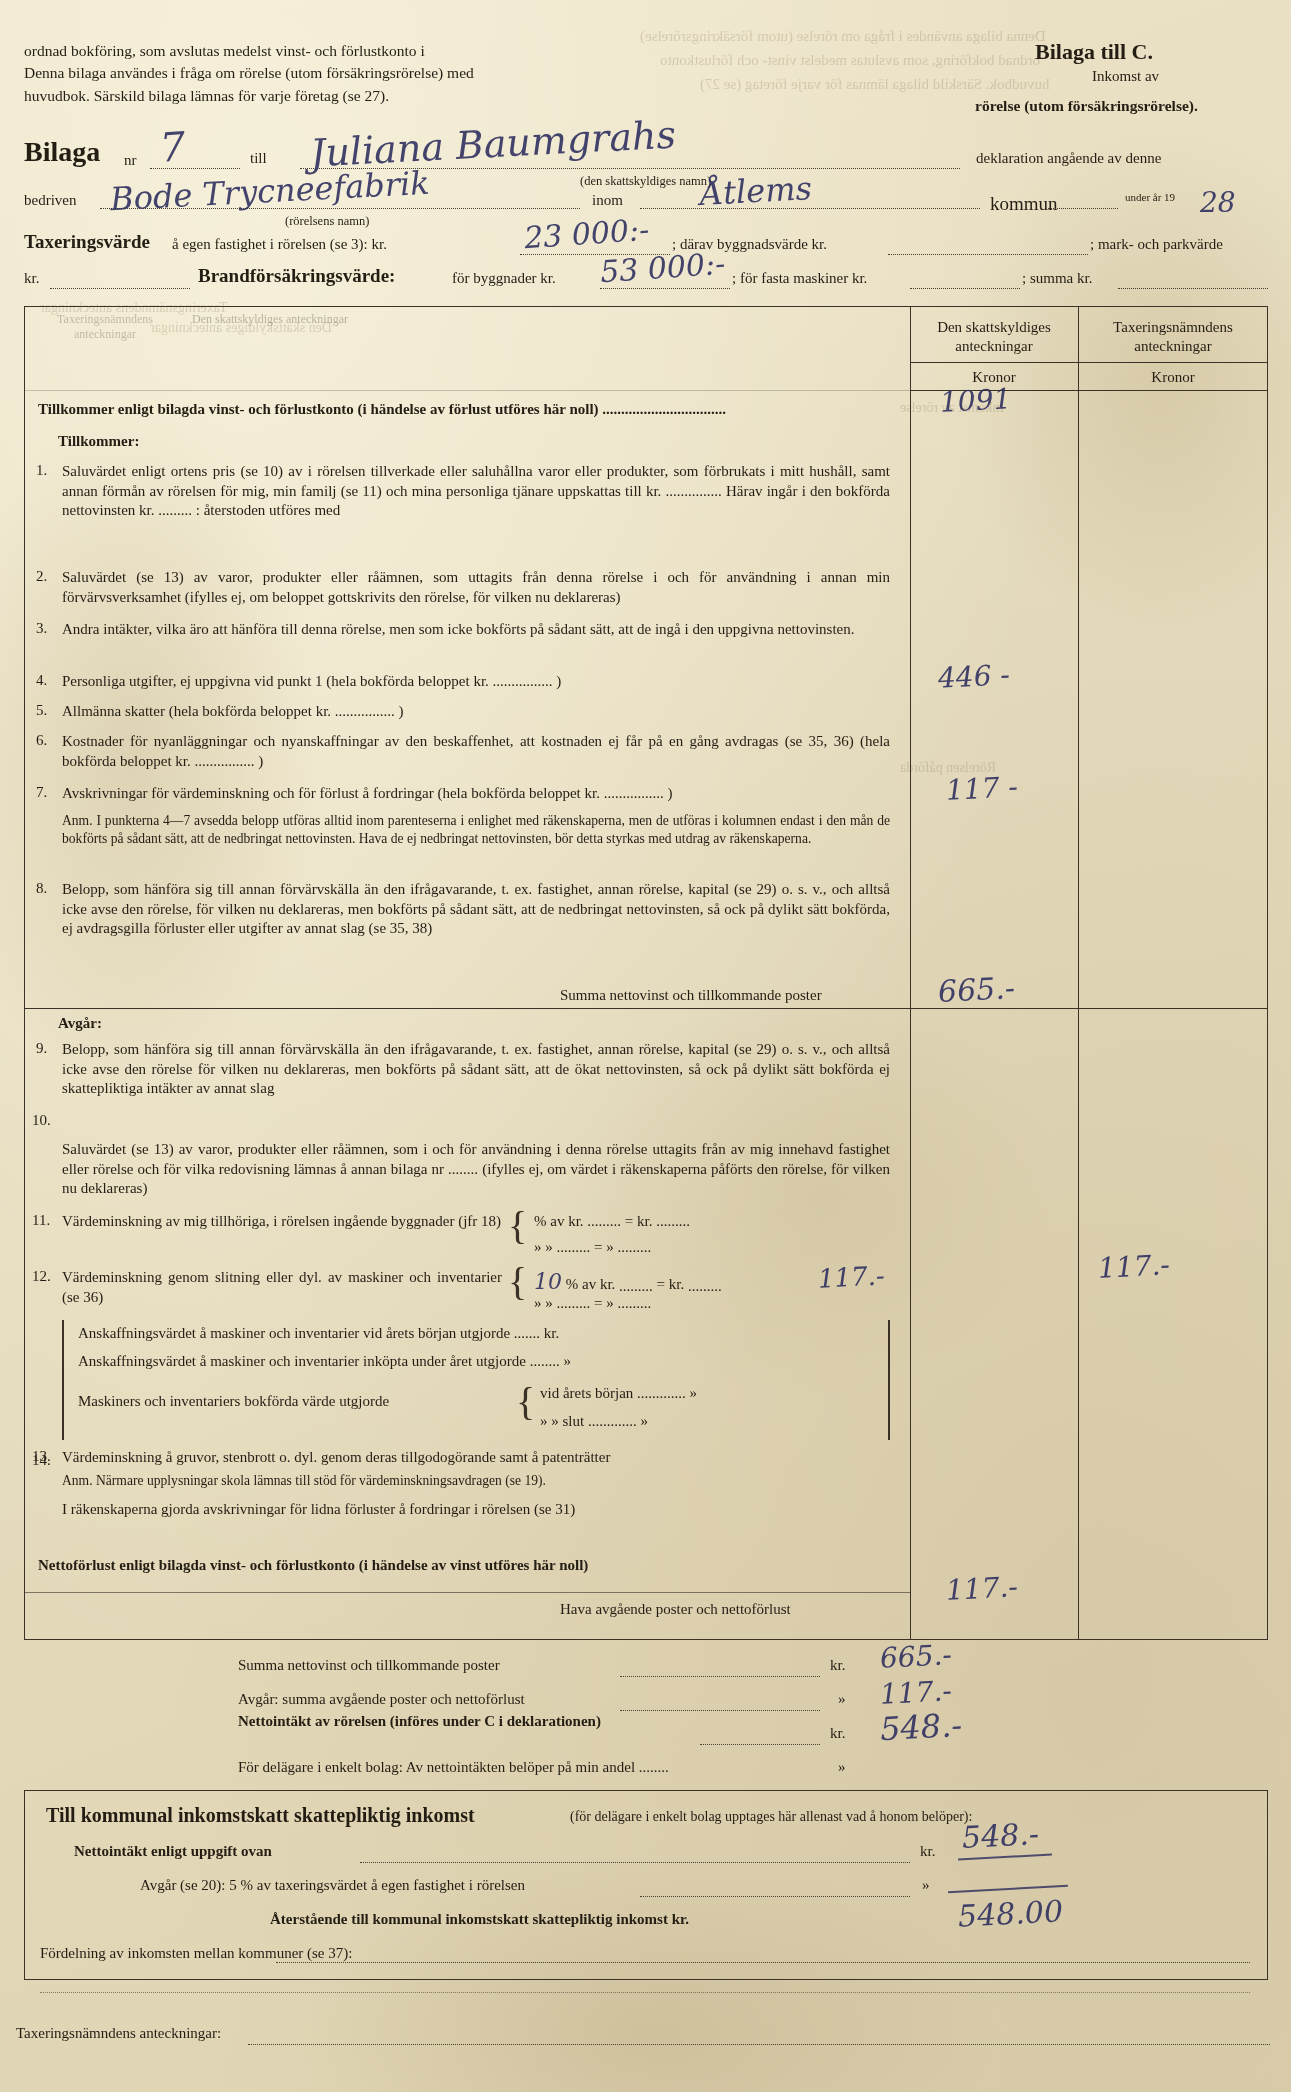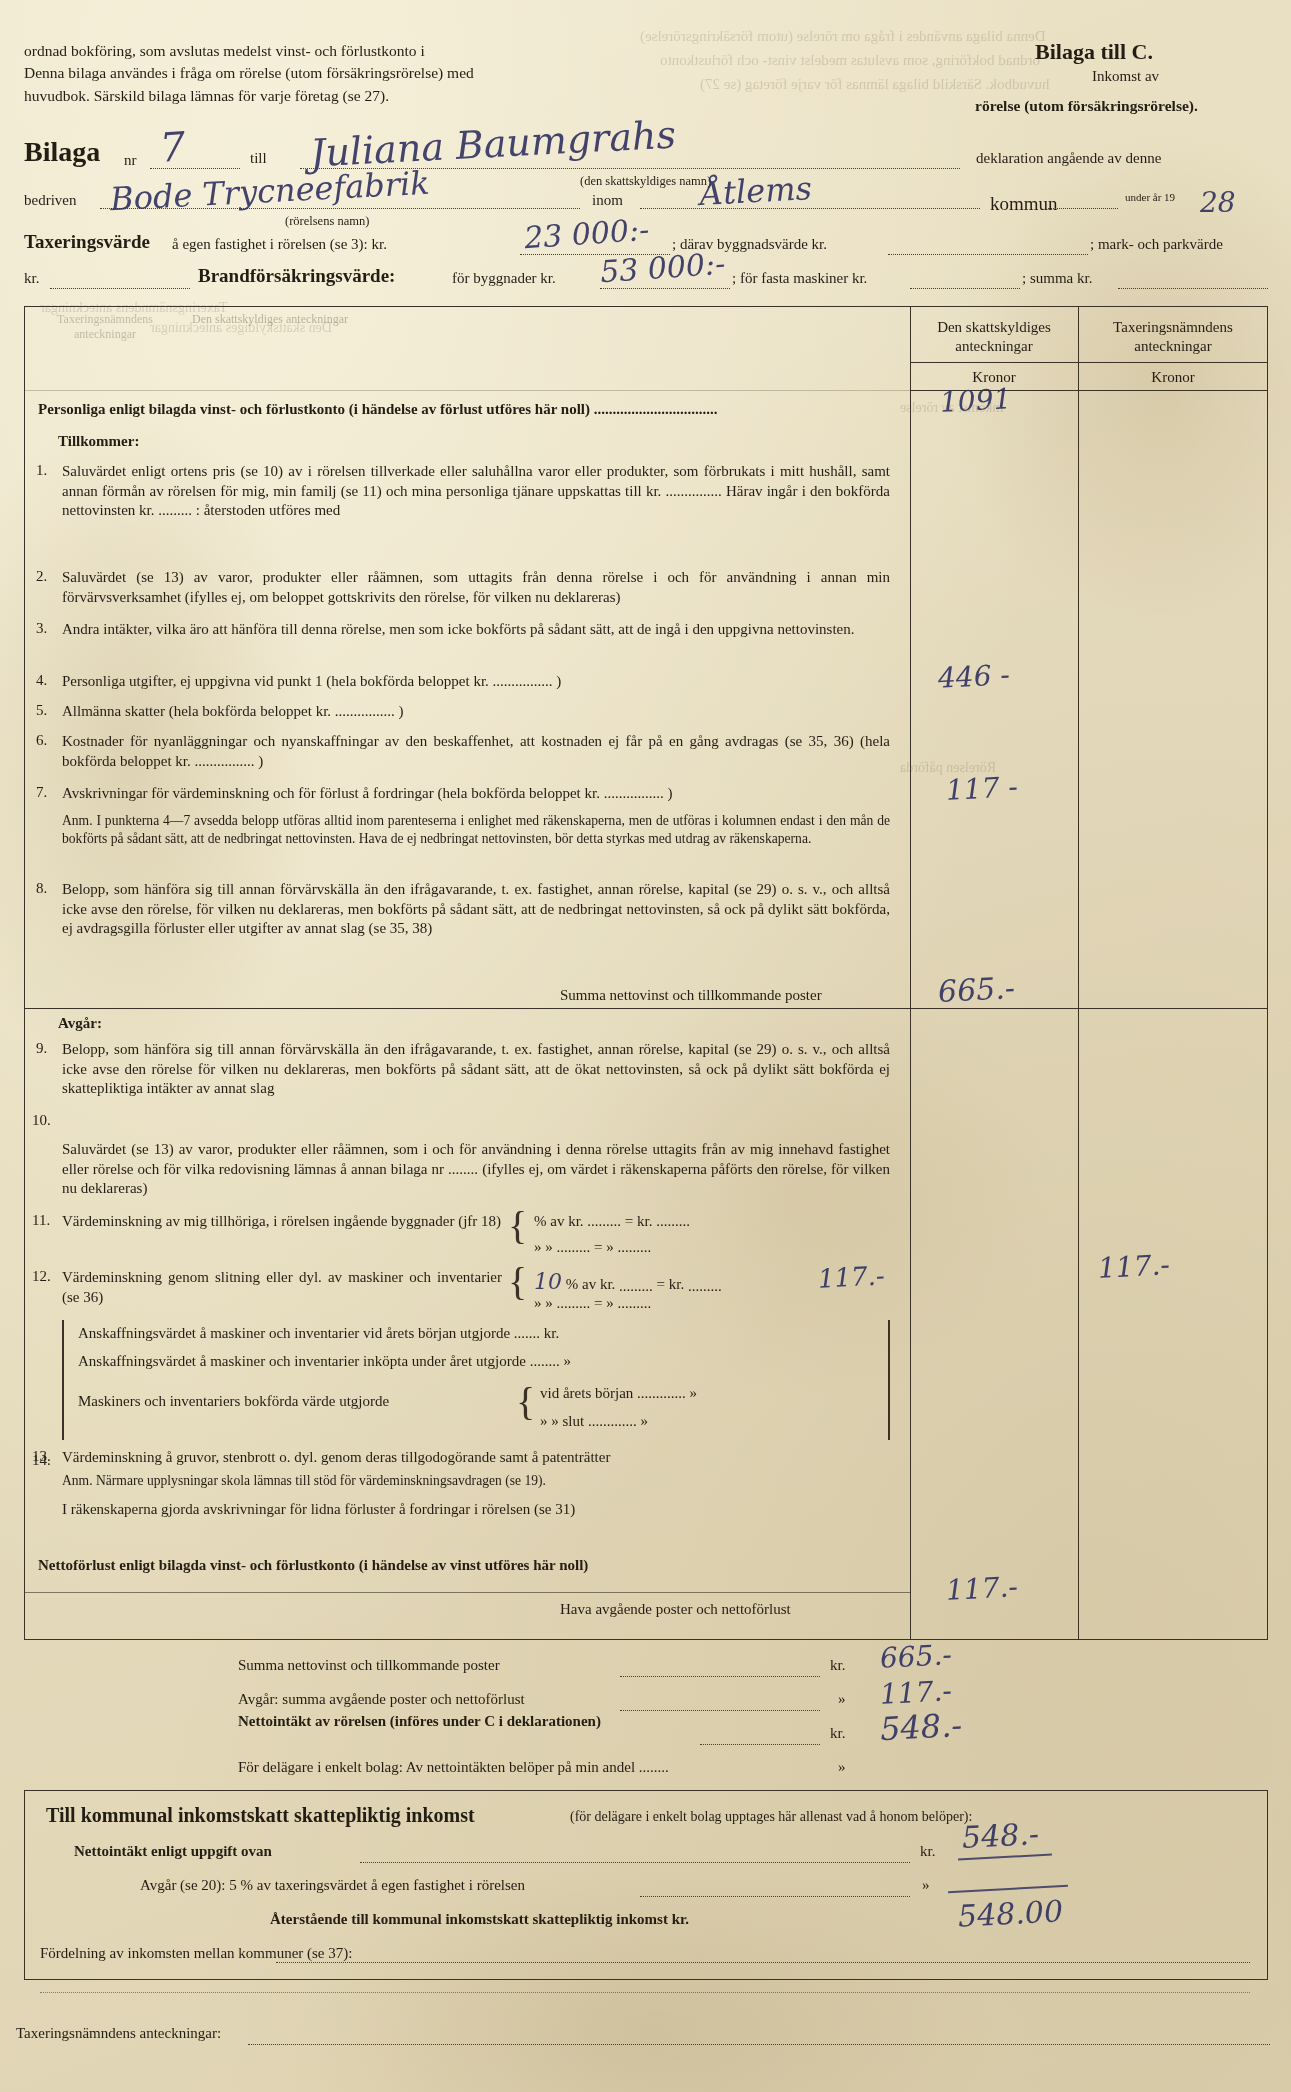--- a/index.html
+++ b/index.html
@@ -206,21 +206,21 @@
     <div class="colhdr" style="left:1080px;top:318px;width:186px;">
       <span>Taxeringsnämndens anteckningar</span>
     </div>
     <div class="colhdr" style="left:912px;top:368px;width:164px;">Kronor</div>
     <div class="colhdr" style="left:1080px;top:368px;width:186px;">Kronor</div>
 
     <div class="colhdr" style="left:180px;top:312px;width:180px;font-size:12px;opacity:0.3;">Den skattskyldiges anteckningar</div>
     <div class="colhdr" style="left:30px;top:312px;width:150px;font-size:12px;opacity:0.25;">Taxeringsnämndens anteckningar</div>
 
     <div class="rowtext b" style="left:38px;top:400px;width:850px;">
-      <span>Personliga enligt bilagda vinst- och förlustkonto (i händelse av förlust utföres här noll)</span>
+      <span>Tillkommer enligt bilagda vinst- och förlustkonto (i händelse av förlust utföres här noll)</span>
       <span class="leaders">.................................</span>
     </div>
     <div class="hw blue" style="left:940px;top:384px;font-size:28px;transform:rotate(-3deg);">1091</div>
 
     <div class="rowtext b" style="left:58px;top:432px;">Tillkommer:</div>
 
     <div class="num" style="left:36px;top:462px;">1.</div>
     <div class="rowtext" style="left:62px;top:462px;width:828px;">Saluvärdet enligt ortens pris (se 10) av i rörelsen tillverkade eller saluhållna varor eller produkter, som förbrukats i mitt hushåll, samt annan förmån av rörelsen för mig, min familj (se 11) och mina personliga tjänare uppskattas till kr. ............... Härav ingår i den bokförda nettovinsten kr. ......... : återstoden utföres med</div>
 
     <div class="num" style="left:36px;top:568px;">2.</div>

